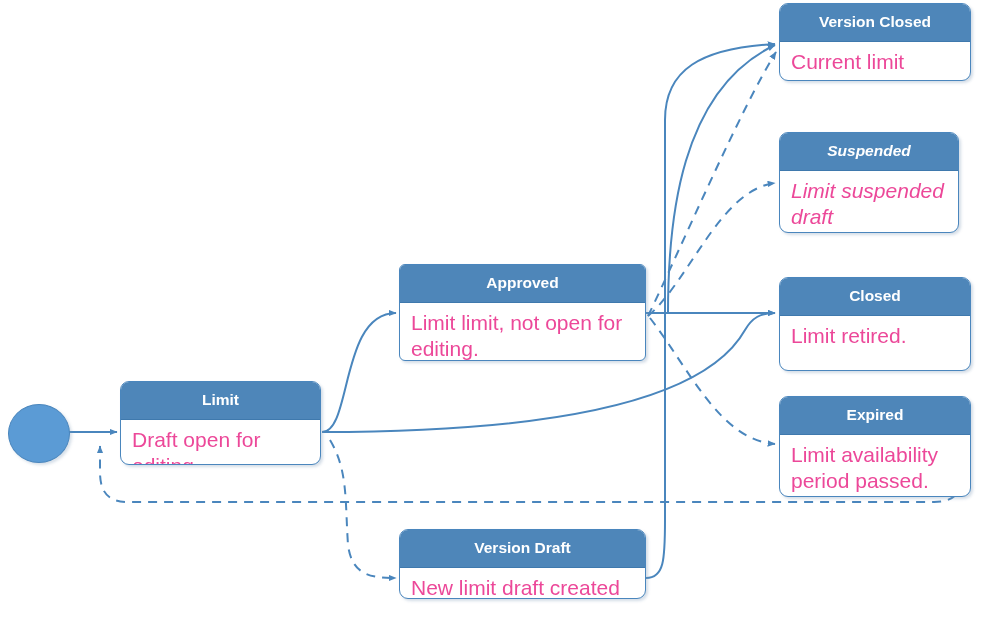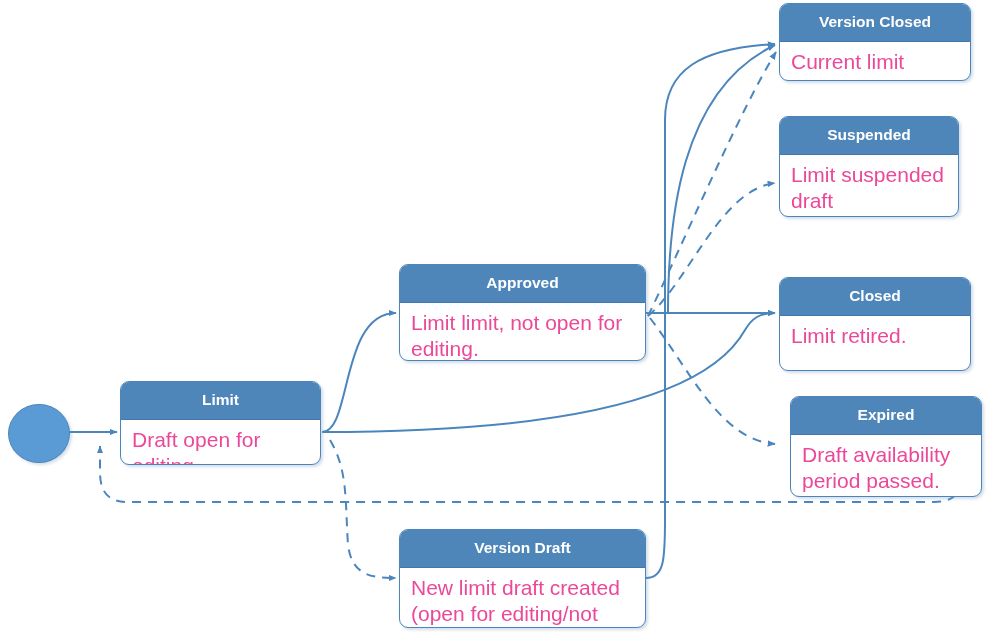--- a/index.html
+++ b/index.html
@@ -103,47 +103,47 @@
   </svg>
 
   <div class="start-node" style="left:8px; top:404px; width:60px; height:57px;"></div>
 
   <div class="state-node" style="left:120px; top:381px; width:201px; height:84px;">
     <div class="node-header">Limit</div>
     <div class="node-body">Draft open for editing.
 Limit not live.</div>
   </div>
 
-  <div class="state-node" style="left:399px; top:264px; width:247px; height:97px;">
+  <div class="state-node" style="left:399px; top:264px; width:247px; height:97px;border-radius:6px;">
     <div class="node-header">Approved</div>
     <div class="node-body">Limit limit, not open for
 editing.</div>
   </div>
 
   <div class="state-node" style="left:779px; top:3px; width:192px; height:78px;">
     <div class="node-header">Version Closed</div>
     <div class="node-body">Current limit retired.</div>
   </div>
 
-  <div class="state-node" style="left:779px; top:116px; width:180px; height:101px;">
+  <div class="state-node" style="left:779px; top:132px; width:180px; height:101px;font-style:italic;">
     <div class="node-header">Suspended</div>
     <div class="node-body">Limit suspended draft
 review.</div>
   </div>
 
   <div class="state-node" style="left:779px; top:277px; width:192px; height:94px;">
     <div class="node-header">Closed</div>
     <div class="node-body">Limit retired.</div>
   </div>
 
-  <div class="state-node" style="left:779px; top:396px; width:192px; height:101px;margin-left:11px;">
+  <div class="state-node" style="left:779px; top:396px; width:192px; height:101px;">
     <div class="node-header">Expired</div>
-    <div class="node-body">Draft availability
+    <div class="node-body">Limit availability
 period passed.</div>
   </div>
 
-  <div class="state-node" style="left:399px; top:529px; width:247px; height:99px;">
+  <div class="state-node" style="left:399px; top:529px; width:247px; height:70px;">
     <div class="node-header">Version Draft</div>
     <div class="node-body">New limit draft created
 (open for editing/not live).</div>
   </div>
 
 </div>
 
 </body></html>

